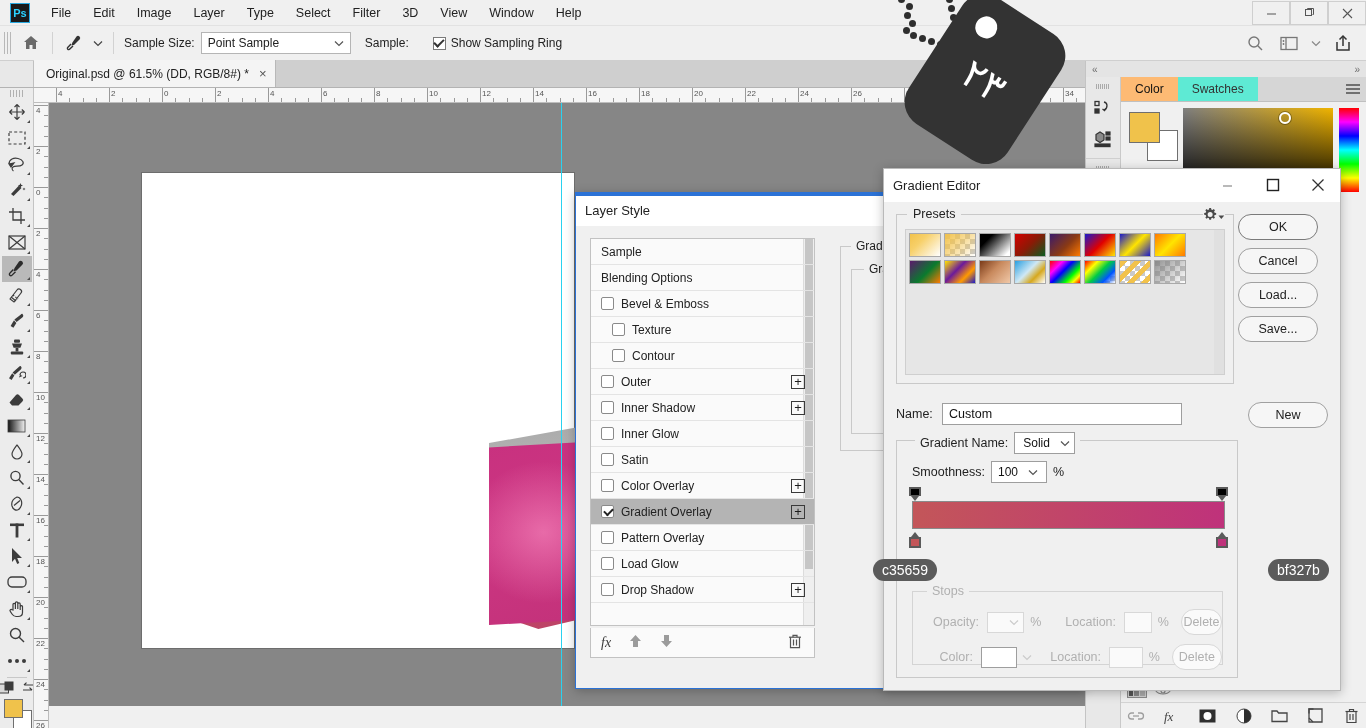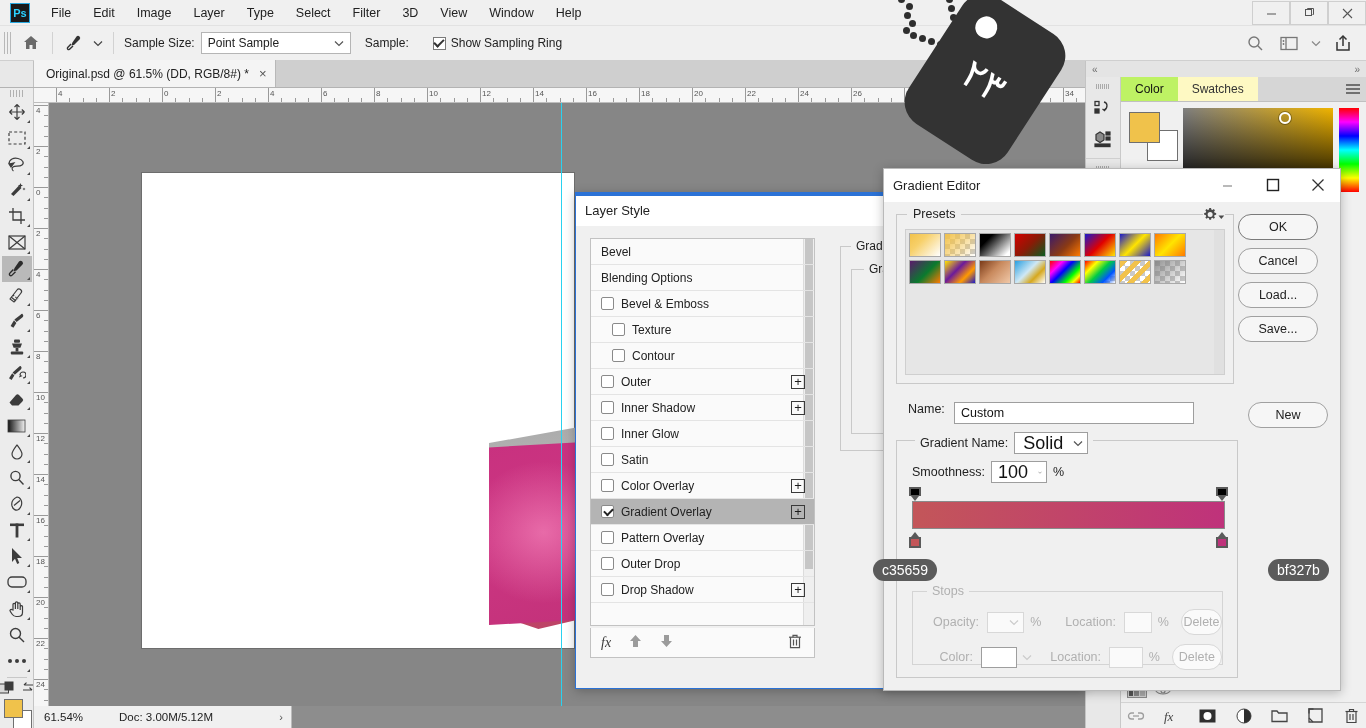--- a/index.html
+++ b/index.html
@@ -189,22 +189,22 @@
   .mini-grip { width: 14px; height: 5px;
     background: repeating-linear-gradient(to right,#aaa 0 1px,transparent 1px 2px);
     margin: 3px 0 5px; }
   .mini-btn { width: 30px; height: 30px; display:flex; align-items:center; justify-content:center; color:#3b3b3b;}
   .mini-sep { width:100%; height:1px; background:#cfcfcf; margin:4px 0;}
   .panelcol { flex: 1; position: relative; }
   .paneltabs {
     height: 25px; background: #d6d6d6; display: flex; align-items: stretch;
     border-bottom: 1px solid #c0c0c0;
   }
-  .ptab { padding: 0 14px; display:flex; align-items:center; font-size:12px; color:#333; background:#fef9c3;}
-  .ptab.active { background:#bef264; color:#111; }
+  .ptab { padding: 0 14px; display:flex; align-items:center; font-size:12px; color:#333; background:#5eead4;}
+  .ptab.active { background:#fdba74; color:#111; }
   .pmenu { margin-left:auto; width:26px; display:flex; align-items:center; justify-content:center; color:#444;}
   .colorpanel { height: 95px; background: #f0f0f0; display:flex; padding: 6px 0 0 8px; }
   .cp-swatches { position: relative; width: 48px; height: 46px; margin-top: 4px;}
   .cp-fg { position:absolute; left:0; top:0; width:31px; height:31px; background:#f0c24b; border:1px solid #6f6f6f;}
   .cp-bg { position:absolute; left:18px; top:18px; width:31px; height:31px; background:#fff; border:1px solid #6f6f6f;}
   .cp-field {
     flex:1; height: 84px; margin: 0 6px 0 6px;
     background:
       linear-gradient(to top, rgba(0,0,0,1), rgba(0,0,0,0)),
       linear-gradient(to right, #808080, #f0b400);
@@ -312,38 +312,38 @@
   .preset-grid { display: flex; flex-wrap: wrap; padding: 3px 0 0 3px; gap: 3px; width: 300px;}
   .pswatch { width: 32px; height: 24px; border: 1px solid #a9a9a9; }
   .preset-sb { position:absolute; right:0; top:0; bottom:0; width: 10px; background:#e0e0e0;}
   .ge-buttons { position:absolute; right: 12px; top: 12px; width: 90px; }
   .gbtn {
     width: 80px; height: 26px; margin-bottom: 8px; border: 1px solid #a0a0a0;
     border-radius: 13px; background: #f6f6f6; color: #222; font-size: 12.5px;
     display:flex; align-items:center; justify-content:center;
   }
   .gbtn.primary { border-color: #7a7a7a; }
-  .ge-name-row { position:absolute; left: 12px; top: 200px; right: 12px; height: 24px; display:flex; margin-left:12px;}
+  .ge-name-row { position:absolute; left: 12px; top: 200px; right: 12px; height: 24px; display:flex; align-items:center;}
   .ge-lbl { font-size: 12.5px; color: #222; }
   .ge-input {
     height: 22px; border: 1px solid #9e9e9e; background: #fff; display:flex; align-items:center;
     padding: 0 6px; font-size: 12.5px; color:#111;
   }
   .newbtn { position:absolute; right: 12px; top: 200px; }
   .gtype-group {
     position:absolute; left: 12px; top: 238px; width: 342px; bottom: 12px;
     border: 1px solid #c9c9c9;
   }
   .gtype-legend {
     position:absolute; left: 18px; top: -9px; background:#f0f0f0; padding:0 5px;
     font-size: 12.5px; color:#222; display:flex; align-items:center; gap:6px;
   }
   .sel-box {
     height: 22px; border:1px solid #9e9e9e; background:#fff; display:inline-flex; align-items:center;
-    padding: 0 4px 0 8px; font-size: 18px; color:#111; gap:10px;
+    padding: 0 4px 0 8px; font-size: 12px; color:#111; gap:10px;
   }
   .smooth-row { position:absolute; left: 15px; top: 20px; display:flex; align-items:center; gap:6px; font-size:12.5px;}
   .gradbar-wrap { position:absolute; left: 15px; top: 60px; width: 313px; }
   .gradbar { height: 28px; border: 1px solid #8a8a8a; }
   .stop-op {
     position:absolute; top: -14px; width: 12px; height: 14px;
   }
   .stop-op .house { width:12px; height:9px; background:#5a5a5a; }
   .stop-op .sq { position:absolute; left:2px; top:2px; width:8px; height:6px; background:#000;}
   .stop-op .tri { position:absolute; left:2px; top:9px; width:0;height:0;
@@ -887,27 +887,20 @@
       <div class="box3d">
         <div class="face-top"></div>
         <div class="face-right"></div>
         <div class="face-bottom"></div>
         <div class="face-front"></div>
       </div>
     </div>
     <div class="guide-v" style="left:512px"></div>
   </div>
 
-  <div class="statusbar">
-    <div class="status-inner">
-      <span class="zoomval">61.54%</span>
-      <span class="docinfo">Doc: 3.00M/5.12M</span>
-      <span class="statusarrow">›</span>
-    </div>
-  </div>
 
   <div class="rightdock">
     <div class="dock-collapse">
       <span>«</span>
       <span>»</span>
     </div>
     <div class="dock-body">
       <div class="minidock">
         <div class="mini-grip"></div>
         <div class="mini-btn">
@@ -1025,21 +1018,21 @@
 
   <div class="dlg" id="layerstyle">
     <div class="dlg-title">Layer Style</div>
     <div class="ls-body">
       <div class="ls-left">
         <div class="fxlist" id="fxlist">
           <div class="fxscroll">
               <div class="thumb"></div>
             </div>
         <div class="fxrow">
-              <span>Bevel</span>
+              <span>Sample</span>
             </div>
             <div class="fxrow">
               <span>Blending Options</span>
             </div>
             <div class="fxrow">
               <span class="cbox"></span>
               <span>Bevel &amp; Emboss</span>
             </div>
             <div class="fxrow indent">
               <span class="cbox"></span>
@@ -1076,21 +1069,21 @@
               <span class="cbox on"></span>
               <span>Gradient Overlay</span>
               <span class="plus">+</span>
             </div>
             <div class="fxrow">
               <span class="cbox"></span>
               <span>Pattern Overlay</span>
             </div>
             <div class="fxrow">
               <span class="cbox"></span>
-              <span>Outer Drop</span>
+              <span>Load Glow</span>
             </div>
             <div class="fxrow">
               <span class="cbox"></span>
               <span>Drop Shadow</span>
               <span class="plus">+</span>
             </div>
           </div>
         <div class="fx-toolbar">
           <span style="font-style:italic;font-family:'Liberation Serif',serif;font-size:14px;color:#3a3a3a;">fx</span>
           <span><svg width="13" height="14" viewBox="0 0 13 14" fill="#9b9b9b">

